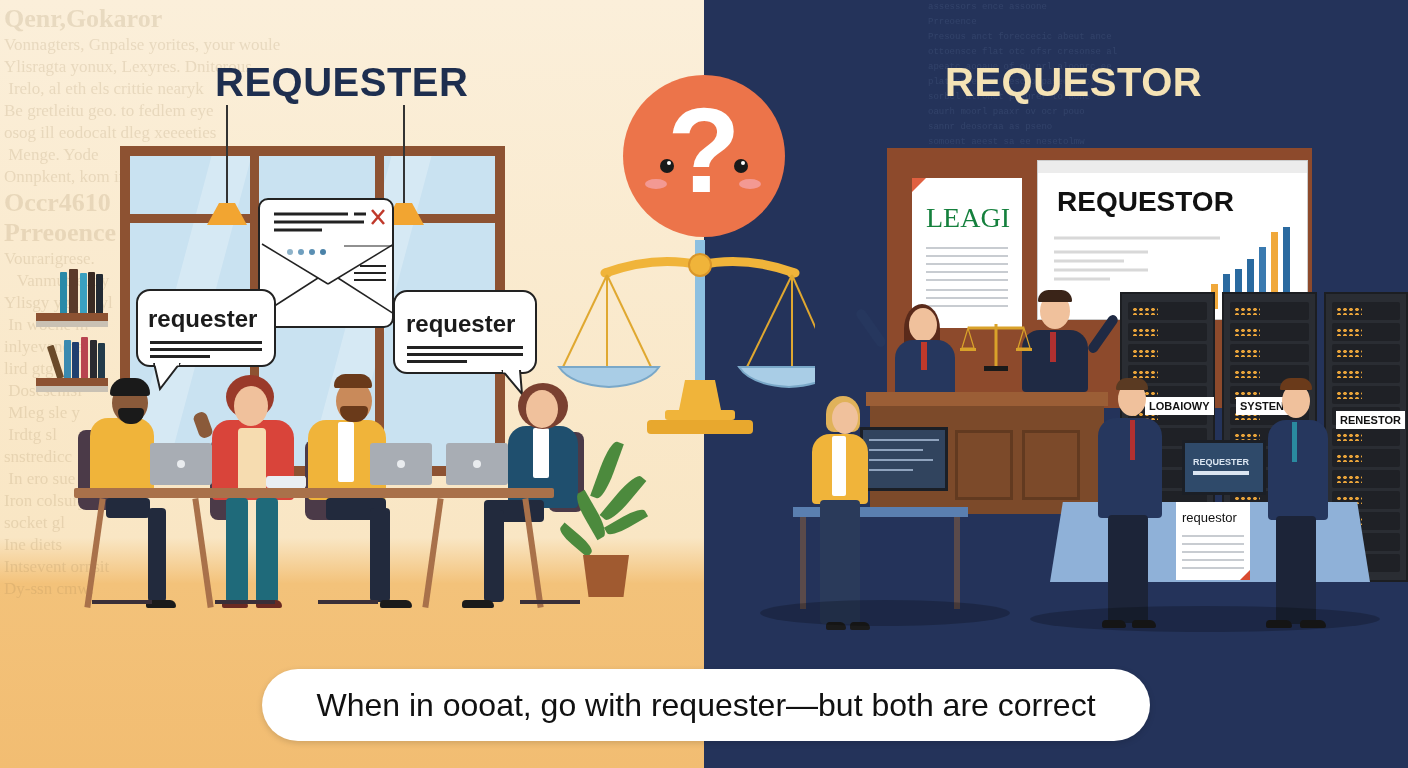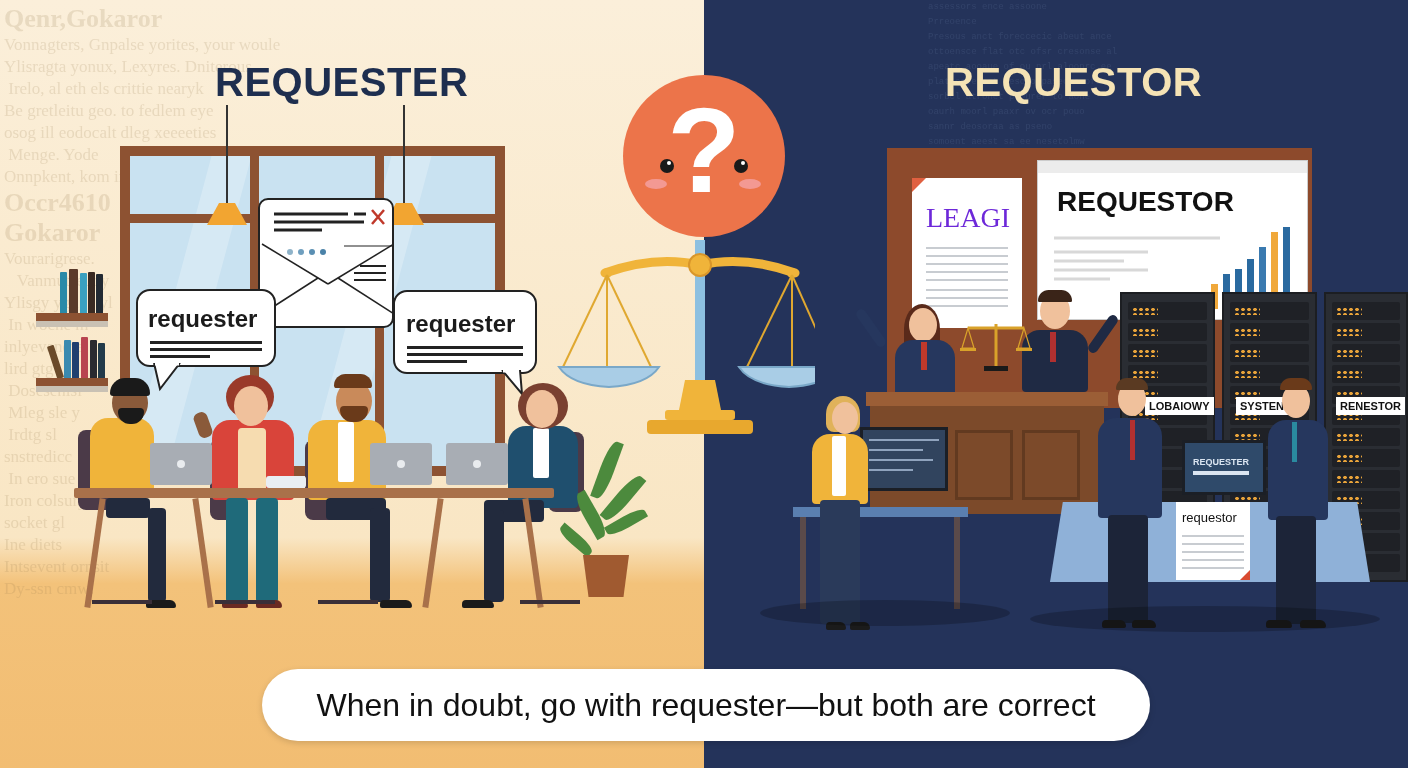--- a/index.html
+++ b/index.html
@@ -72,21 +72,21 @@
     background: #ec744a; }
   .qmark { position: absolute; left: 0; right: 0; top: 0; text-align: center; font-size: 120px; font-weight: bold; color: #fff; line-height: 150px; }
   .eye { position: absolute; width: 14px; height: 14px; background: #1a1a1a; border-radius: 50%; top: 84px; }
   .eye::after { content: ""; position: absolute; left: 7px; top: 2px; width: 4px; height: 4px; background: #fff; border-radius: 50%; }
   .blush { position: absolute; width: 22px; height: 10px; background: #f5a0a0; border-radius: 50%; top: 104px; opacity: 0.85; }
 
   
   .board { position: absolute; left: 887px; top: 148px; width: 425px; height: 260px; background: #8d4a2c; }
   .legal-doc { position: absolute; left: 912px; top: 178px; width: 110px; height: 150px; background: #fff; }
   .legal-doc .fold { position: absolute; left: 0; top: 0; width: 0; height: 0; border-top: 14px solid #e06040; border-right: 14px solid transparent; }
-  .legal-title { position: absolute; left: 14px; top: 24px; font-family: "Liberation Serif", serif; color: #6d28d9; font-size: 28px; }
+  .legal-title { position: absolute; left: 14px; top: 24px; font-family: "Liberation Serif", serif; color: #15803d; font-size: 28px; }
   .browser { position: absolute; left: 1037px; top: 160px; width: 271px; height: 160px; background: #fff; border: 1px solid #ccc; }
   .browser-bar { height: 12px; background: #ececec; }
   .browser-title { position: absolute; left: 19px; top: 25px; font-weight: bold; font-size: 28px; color: #111; }
   .bar { position: absolute; bottom: 10px; width: 7px; }
 
   .server { position: absolute; top: 292px; width: 95px; height: 290px; background: #2a2d33; border: 2px solid #1c1e22; }
   .server .slot { position: absolute; left: 6px; right: 6px; height: 18px; background: #1f2126; border-radius: 2px; }
   .server .leds { position: absolute; left: 4px; top: 5px; width: 26px; height: 8px;
     background: radial-gradient(circle, #e8a33a 1.5px, transparent 2px) 0 0/6px 5px; }
   .server-label { position: absolute; background: #fff; font-size: 11px; font-weight: bold; color: #111; padding: 3px 4px; }
@@ -116,21 +116,21 @@
 <div class="panel-left">
   <div class="bg-text"><span class="big">Qenr,Gokaror</span>
 Vonnagters, Gnpalse yorites, your woule
 Ylisragta yonux, Lexyres. Dniterous
  Irelo, al eth els crittie nearyk
 Be gretleitu geo. to fedlem eye
 osog ill eodocalt dleg xeeeeties
  Menge. Yode
 Onnpkent, kom ir
 <span class="big">Occr4610
-Gokaror</span>
+Prreoence</span>
 Vourarigrese.
    Vanmutseuoy
 Ylisgy ygnge yl
  In woche m
 inlyevandte
 lird gtg
  Dosesenisl
  Mleg sle y
  Irdtg sl
 snstredicc
@@ -479,21 +479,21 @@
     </div>
     <div class="slot" style="top: 239px;">
       <div class="leds"></div>
     </div>
     <div class="slot" style="top: 260px;">
       <div class="leds"></div>
     </div>
   </div>
 <div class="server-label" style="left:1145px;top:397px">LOBAIOWY</div>
 <div class="server-label" style="left:1236px;top:397px">SYSTENI</div>
-<div class="server-label" style="left:1336px;top:397px">RENESTOR</div>
+<div class="server-label" style="left:1336px;top:411px">RENESTOR</div>
 
 <div class="person">
   <div class="hair" style="left:904px;top:304px;width:36px;height:50px;background:#5a2a1a;border-radius:50% 50% 10px 10px"></div>
   <div class="head" style="left:909px;top:308px;width:28px;height:34px;background:#f0c19c"></div>
   <div class="torso" style="left:895px;top:340px;width:60px;height:56px;background:#26375e"></div>
   <div style="position:absolute;left:921px;top:342px;width:6px;height:28px;background:#c0392b"></div>
   <div style="position:absolute;left:866px;top:306px;width:10px;height:44px;background:#26375e;border-radius:5px;transform:rotate(-35deg)"></div>
 </div>
 <div class="person">
   <div class="head" style="left:1040px;top:293px;width:30px;height:36px;background:#f0c19c"></div>
@@ -599,14 +599,14 @@
 
 <div class="qmark-circle">
   <span class="qmark">?</span>
   <div class="eye" style="left:37px"></div>
   <div class="eye" style="left:111px"></div>
   <div class="blush" style="left:22px"></div>
   <div class="blush" style="left:116px"></div>
 </div>
 
 <div class="caption">
-  <span>When in doubt, go with requester—but both are correct</span>
+  <span>When in oooat, go with requester—but both are correct</span>
 </div>
 
 </body></html>

